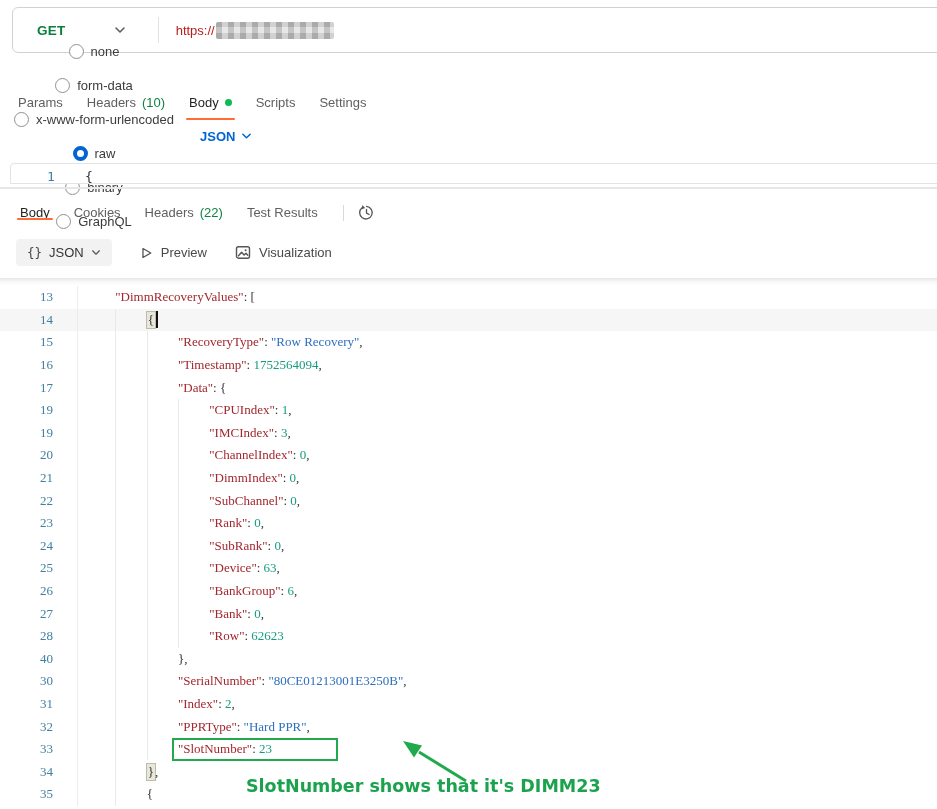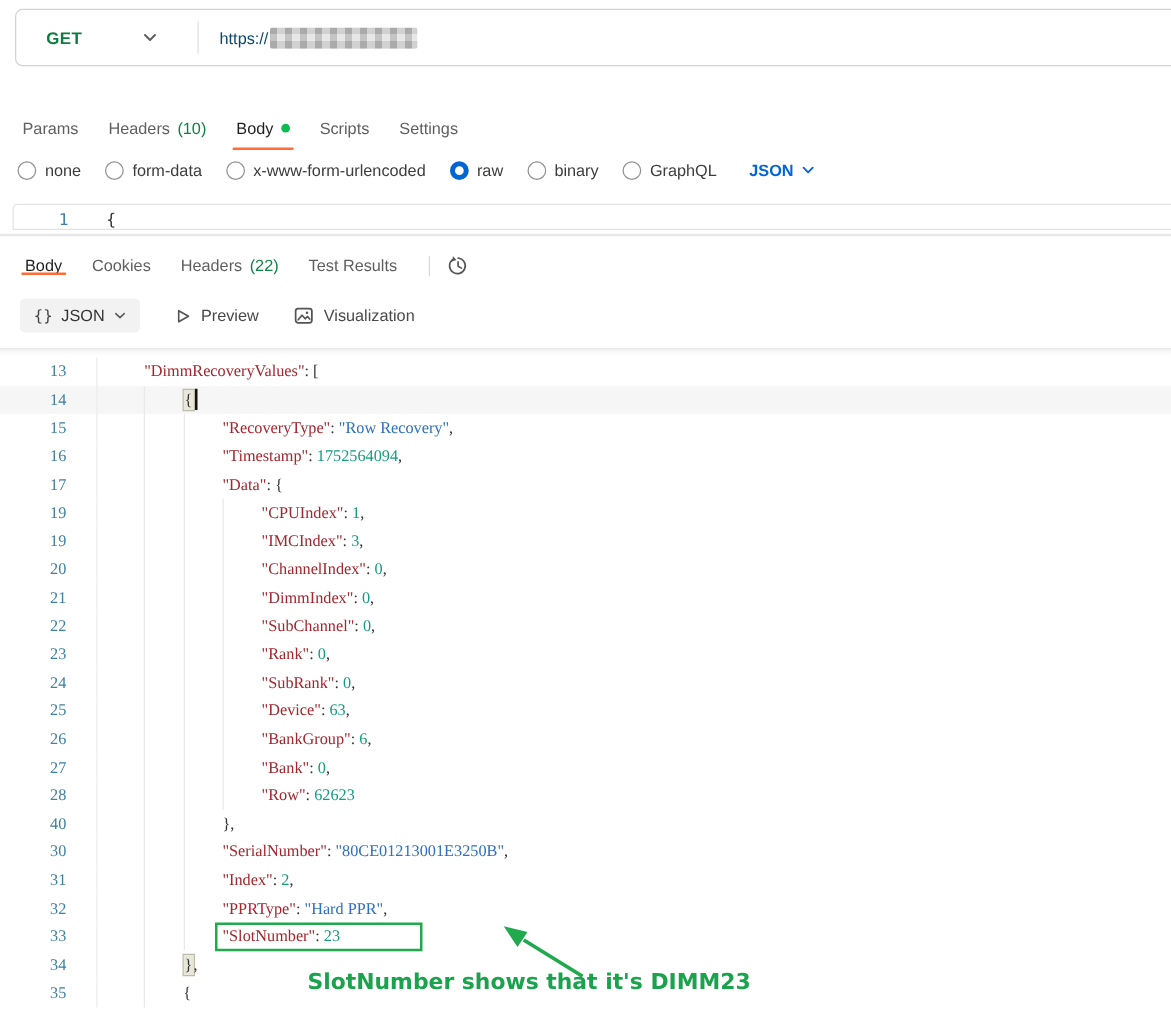--- a/index.html
+++ b/index.html
@@ -7,21 +7,21 @@
               font-family:"Liberation Sans", sans-serif; }
   body { position:relative; color:#2b2b2b; }
 
   
   .request-bar { position:absolute; left:12px; top:7px; right:-8px; height:46px;
     border:1px solid #d2d2d2; border-radius:6px; display:flex; align-items:center; background:#fff; }
   .method { padding-left:24px; font-size:13.5px; font-weight:700; color:#0B7D3E; letter-spacing:.3px;
     display:flex; align-items:center; cursor:pointer; }
   .method-chevron { margin-left:48px; display:flex; }
   .bar-divider { width:1px; height:26px; background:#e2e2e2; margin-left:32px; margin-right:17px; }
-  .url { font-size:13px; color:#0c4a6e; display:flex; align-items:center; white-space:nowrap; }
+  .url { font-size:13px; color:#b91c1c; display:flex; align-items:center; white-space:nowrap; }
   .redacted { display:inline-block; width:118px; height:17px; margin:0 1px; border-radius:2px;
     background-color:#d8d8d8;
     background-image:
       repeating-linear-gradient(90deg, rgba(0,0,0,.12) 0 6px, rgba(255,255,255,.25) 6px 12px),
       repeating-linear-gradient(0deg, rgba(0,0,0,.10) 0 6px, rgba(255,255,255,.18) 6px 12px); }
 
   
   .tabs { display:flex; align-items:stretch; font-size:13px; }
   .req-tabs { position:absolute; top:84px; left:6px; height:36px; }
   .resp-tabs { position:absolute; top:196px; left:8px; height:33px; align-items:center; }
@@ -31,21 +31,21 @@
   .tab.active::after { content:""; position:absolute; left:9px; right:9px; bottom:0;
     height:2.5px; background:#FF6C37; border-radius:2px; }
   .dot { width:7px; height:7px; border-radius:50%; background:#0CBB52; }
   .count { color:#0E8345; }
   .vdiv { width:1px; height:16px; background:#d9d9d9; margin:0 13px; }
   .history-btn { display:flex; align-items:center; cursor:pointer; }
 
   
   .radio-row { position:absolute; top:121px; left:14px; height:30px; display:flex;
     align-items:center; font-size:13px; color:#3c3c3c; }
-  .radio-opts { display:flex; align-items:center; gap:19px; }
+  .radio-opts { display:flex; align-items:center; gap:19px;flex-direction:column; }
   .radio-opt { display:flex; align-items:center; gap:7px; cursor:pointer; }
   .radio { width:15px; height:15px; border:1.5px solid #919191; border-radius:50%; background:#fff; }
   .radio.sel { border:4.6px solid #0265D2; }
   .lang { color:#0265D2; font-weight:700; display:flex; align-items:center; gap:6px;
     margin-left:26px; cursor:pointer; }
 
   
   .editor-strip { position:absolute; top:163px; left:10px; right:-4px; height:21px;
     border:1px solid #e3e3e3; border-radius:4px 0 0 0; overflow:hidden; background:#fff;
     font-family:"DejaVu Sans Mono", monospace; font-size:13px; }

